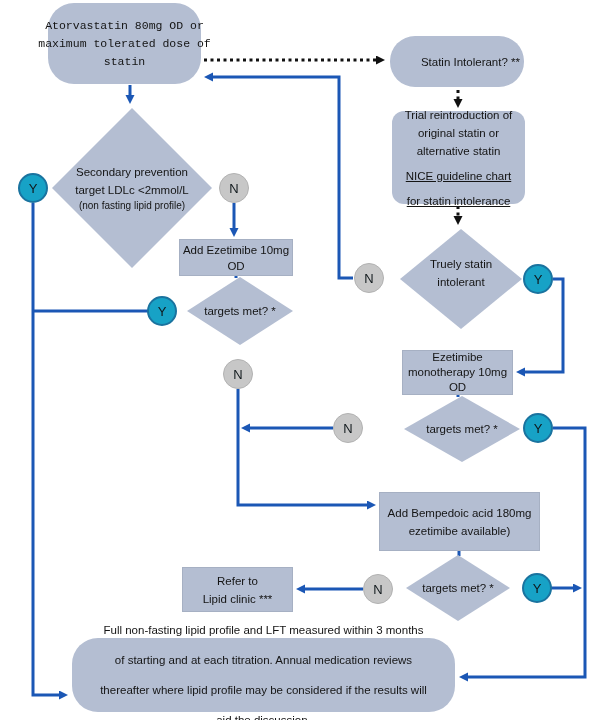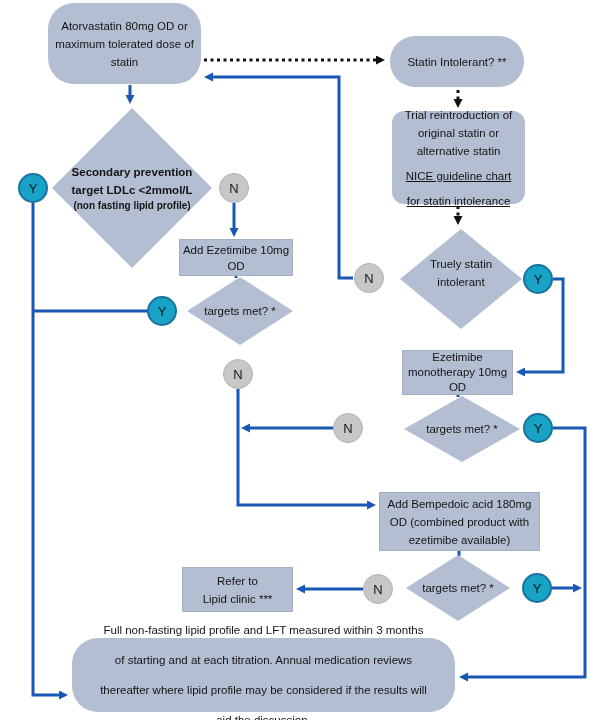--- a/index.html
+++ b/index.html
@@ -69,27 +69,27 @@
     <path d="M551 588 H574" fill="none" stroke="#1b57b5" stroke-width="3" marker-end="url(#mb)"></path>
     <path d="M363 589 H304" fill="none" stroke="#1b57b5" stroke-width="3" marker-end="url(#mb)"></path>
 
     <polygon points="52,188 132,108 212,188 132,268" fill="#b4bed2"></polygon>
     <polygon points="187,311 240,277 293,311 240,345" fill="#b4bed2"></polygon>
     <polygon points="400,279 461,229 522,279 461,329" fill="#b4bed2"></polygon>
     <polygon points="404,429 462,396 520,429 462,462" fill="#b4bed2"></polygon>
     <polygon points="406,588 458,555 510,588 458,621" fill="#b4bed2"></polygon>
   </svg>
 
-  <div class="node rounded" style="left:48px;top:3px;width:153px;height:81px;">
+  <div class="node rounded" style="left:48px;top:3px;width:153px;height:81px;font-family:Liberation Mono, monospace;">
     <span class="ln">Atorvastatin 80mg OD or</span>
     <span class="ln">maximum tolerated dose of</span>
     <span class="ln">statin</span>
   </div>
 
-  <div class="node pill" style="left:390px;top:36px;width:134px;height:51px;">
+  <div class="node pill" style="left:390px;top:36px;width:134px;height:51px;align-items:flex-end;">
     <span class="ln">Statin Intolerant? **</span>
   </div>
 
   <div class="node rounded-sm" style="left:392px;top:111px;width:133px;height:93px;">
     <span class="ln">Trial reintroduction of</span>
     <span class="ln">original statin or</span>
     <span class="ln">alternative statin</span>
     <span class="linkline">NICE guideline chart</span>
     <span class="linkline">for statin intolerance</span>
   </div>
@@ -100,37 +100,36 @@
   </div>
 
   <div class="node rect" style="left:402px;top:350px;width:111px;height:45px;">
     <span class="ln compact">Ezetimibe</span>
     <span class="ln compact">monotherapy 10mg</span>
     <span class="ln compact">OD</span>
   </div>
 
   <div class="node rect" style="left:379px;top:492px;width:161px;height:59px;">
     <span class="ln">Add Bempedoic acid 180mg</span>
-    <span class="ln">OD (combined product with</span>
     <span class="ln">ezetimibe available)</span>
   </div>
 
   <div class="node rect" style="left:182px;top:567px;width:111px;height:45px;">
     <span class="ln">Refer to</span>
     <span class="ln">Lipid clinic ***</span>
   </div>
 
   <div class="node rounded" style="left:72px;top:638px;width:383px;height:74px;gap:12px;">
     <span class="ln">Full non-fasting lipid profile and LFT measured within 3 months</span>
     <span class="ln">of starting and at each titration. Annual medication reviews</span>
     <span class="ln">thereafter where lipid profile may be considered if the results will</span>
     <span class="ln">aid the discussion.</span>
   </div>
 
-  <div class="dtext" style="left:52px;top:108px;width:160px;height:160px;font-weight:bold;">
+  <div class="dtext" style="left:52px;top:108px;width:160px;height:160px;">
     <span class="ln">Secondary prevention</span>
     <span class="ln">target LDLc &lt;2mmol/L</span>
     <span class="note">(non fasting lipid profile)</span>
   </div>
 
   <div class="dtext" style="left:187px;top:277px;width:106px;height:68px;">
     <span class="ln">targets met? *</span>
   </div>
 
   <div class="dtext" style="left:400px;top:223px;width:122px;height:100px;">

